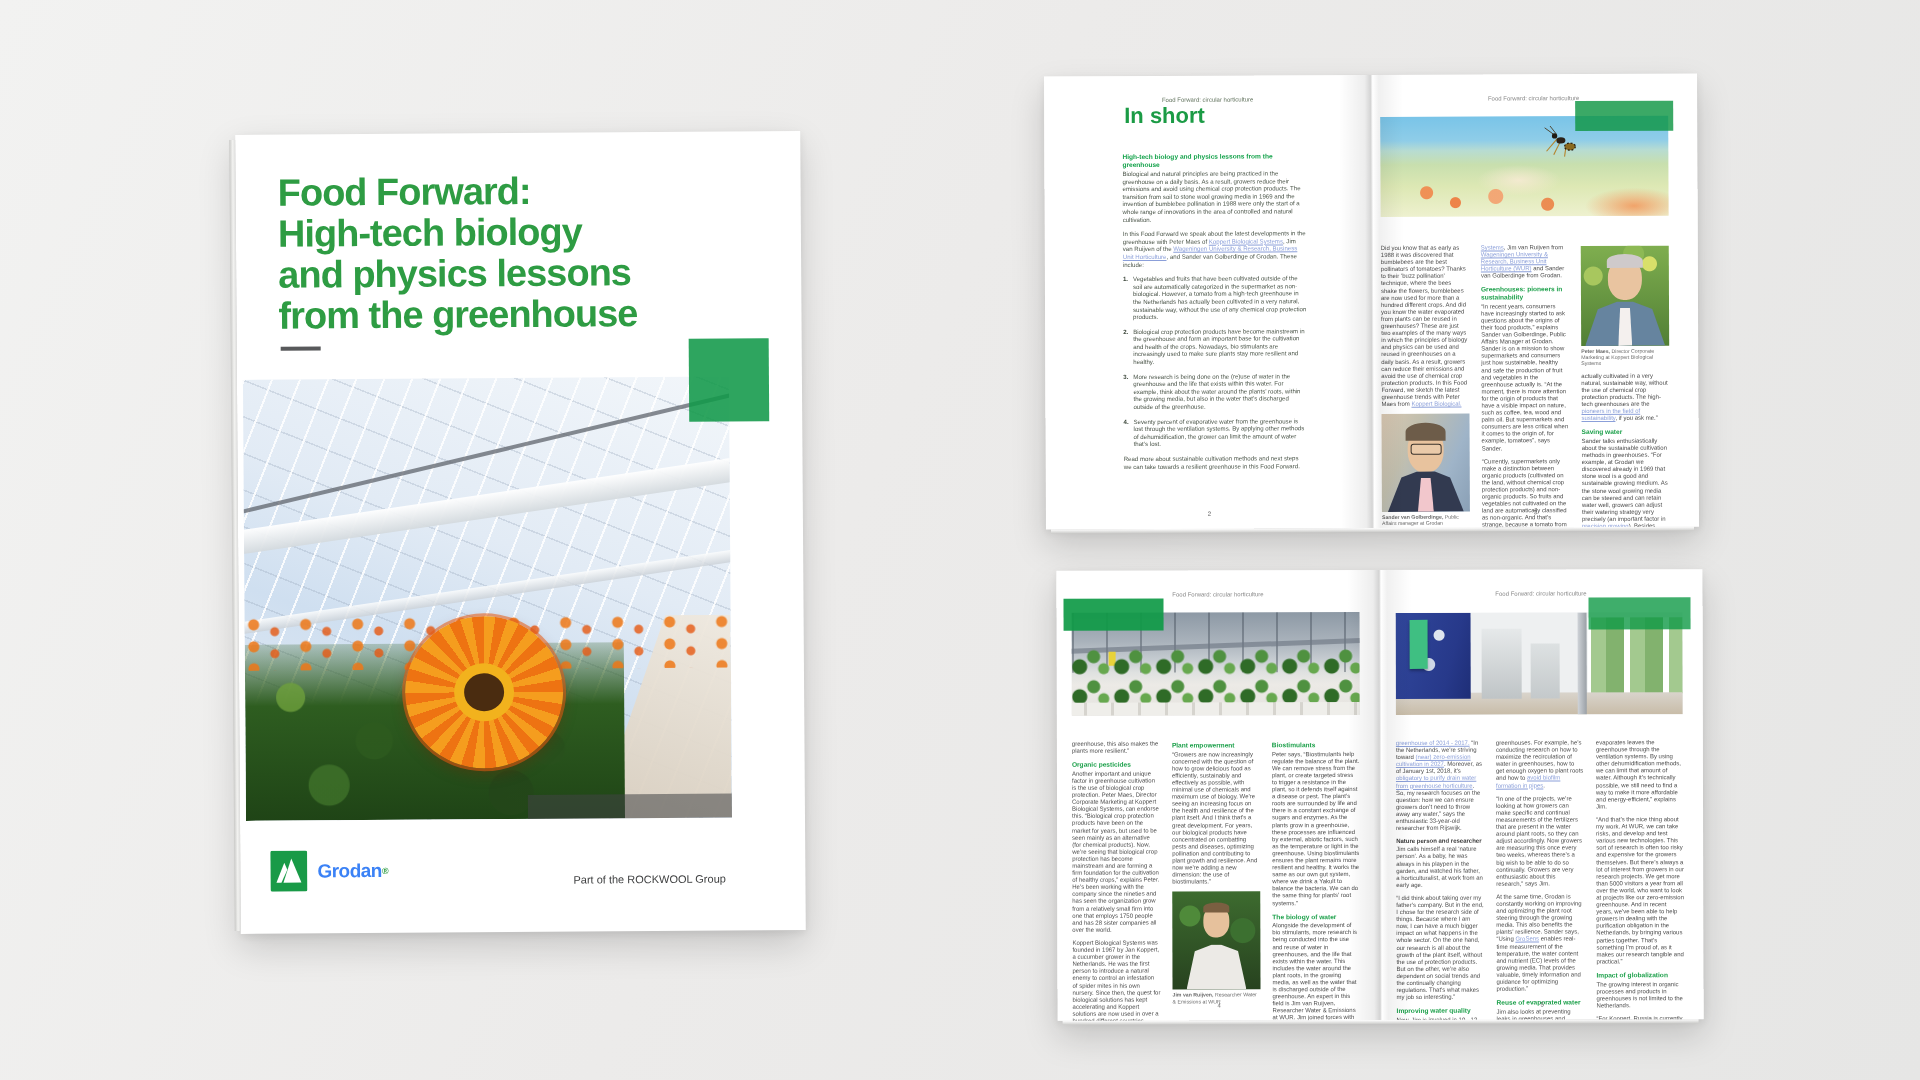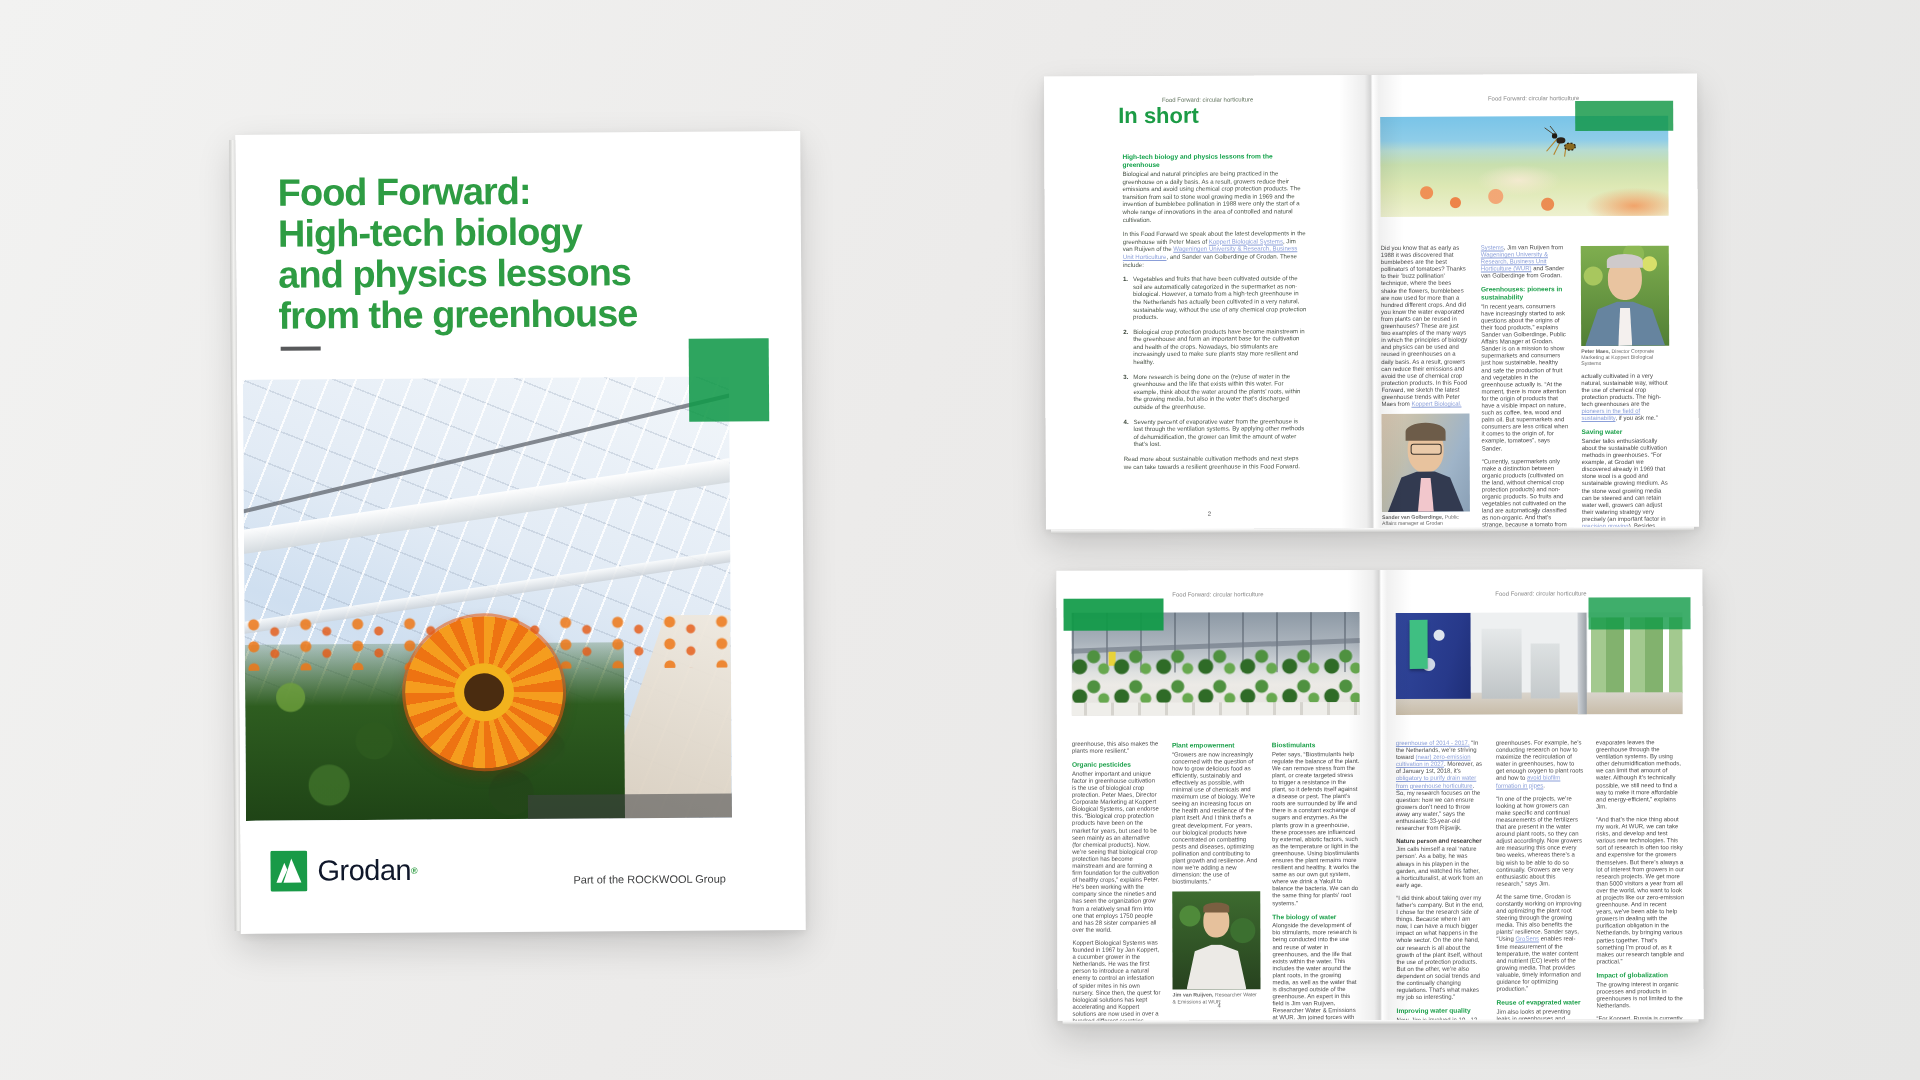--- a/index.html
+++ b/index.html
@@ -46,21 +46,21 @@
   .ph-flowers{position:absolute;left:0;bottom:34%;width:100%;height:12%;
      background-image:radial-gradient(circle at 9px 7px,rgba(238,120,24,.95) 0 5px,transparent 6px),
                       radial-gradient(circle at 30px 14px,rgba(230,90,20,.9) 0 4px,transparent 5px);
      background-size:52px 22px;opacity:.9;}
   .gerbera{position:absolute;left:160px;top:238px;width:158px;height:152px;border-radius:50%;
      background:repeating-conic-gradient(#f59d1e 0 9deg,#ee7312 9deg 18deg);
      box-shadow:0 0 0 3px rgba(232,90,16,.55),0 6px 14px rgba(120,40,0,.35);}
   .gerbera::before{content:'';position:absolute;left:50%;top:50%;width:40px;height:38px;border-radius:50%;
      transform:translate(-50%,-50%);background:#4a2c10;box-shadow:0 0 0 10px #f2b21d;}
   .cover-brand{position:absolute;left:30px;top:716px;display:flex;align-items:center;z-index:4;}
-  .brand-text{color:#0f172a;font-weight:400;font-size:29px;letter-spacing:-0.5px;margin-left:10px;}
+  .brand-text{color:#3b82f6;font-weight:700;font-size:19px;letter-spacing:-0.5px;margin-left:10px;}
   .brand-reg{color:#2E9C43;font-size:9px;vertical-align:super;font-weight:700;}
   .cover-tagline{position:absolute;left:333px;top:741px;width:200px;font-size:11px;color:#3f4041;z-index:4;}
   
   .spread{position:absolute;box-shadow:0 16px 34px rgba(0,0,0,.17),0 3px 8px rgba(0,0,0,.08);}
   .spread-top{left:1045px;top:75px;width:653px;height:453px;transform:rotate(-0.25deg);}
   .spread-bottom{left:1057px;top:570px;width:646px;height:450px;transform:rotate(-0.15deg);}
   .spread .pg{position:absolute;top:0;bottom:0;overflow:hidden;background:#fff;}
   .pg-l{left:0;}
   .spread-top .pg{width:327px;}
   .spread-top .pg-r{left:326px;width:327px;}
@@ -70,21 +70,21 @@
   .spine{position:absolute;left:50%;top:0;bottom:0;width:64px;transform:translateX(-50%);
      background:linear-gradient(90deg,rgba(0,0,0,0) 0%,rgba(0,0,0,.07) 40%,rgba(0,0,0,.17) 49%,
         rgba(255,255,255,.45) 52.5%,rgba(0,0,0,.06) 62%,rgba(0,0,0,0) 100%);
      pointer-events:none;z-index:9;}
   .stack-edge{position:absolute;left:5px;right:5px;bottom:-4px;height:4px;
      background:linear-gradient(180deg,#ffffff,#cdcdcb);z-index:0;}
   .runhead{position:absolute;top:21px;left:0;right:0;text-align:center;font-size:6px;color:#8a8a8a;}
   .inshort .runhead{color:#63745f;}
   .pageno{position:absolute;bottom:12px;left:0;right:0;text-align:center;font-size:6px;color:#575757;}
   
-  .is-title{position:absolute;left:74px;top:27px;font-size:22px;font-weight:700;color:#1B9B45;}
+  .is-title{position:absolute;left:80px;top:27px;font-size:22px;font-weight:700;color:#1B9B45;}
   .is-dash{position:absolute;left:80px;top:59px;width:22px;height:3px;background:rgba(255,255,255,.85);}
   .is-flow{position:absolute;left:78px;top:77px;width:184px;font-size:6.1px;line-height:7.6px;color:#4d574b;}
   .is-flow p{margin:0 0 7px 0;}
   .is-sub{color:#13A24A;font-weight:700;font-size:6.6px;line-height:8px;margin:0 0 1px 0 !important;}
   .li{display:flex;margin:0 0 7px 0;}
   .li .num{width:10px;flex:none;font-weight:700;color:#3f4a3e;}
   
   .col{position:absolute;top:170px;width:88px;font-size:6px;line-height:7.1px;color:#4e4e4e;}
   .col p{margin:0 0 6px 0;}
   .gh{color:#1CA04A;font-weight:700;font-size:6.6px;line-height:7.6px;margin:1px 0 2px 0 !important;}

